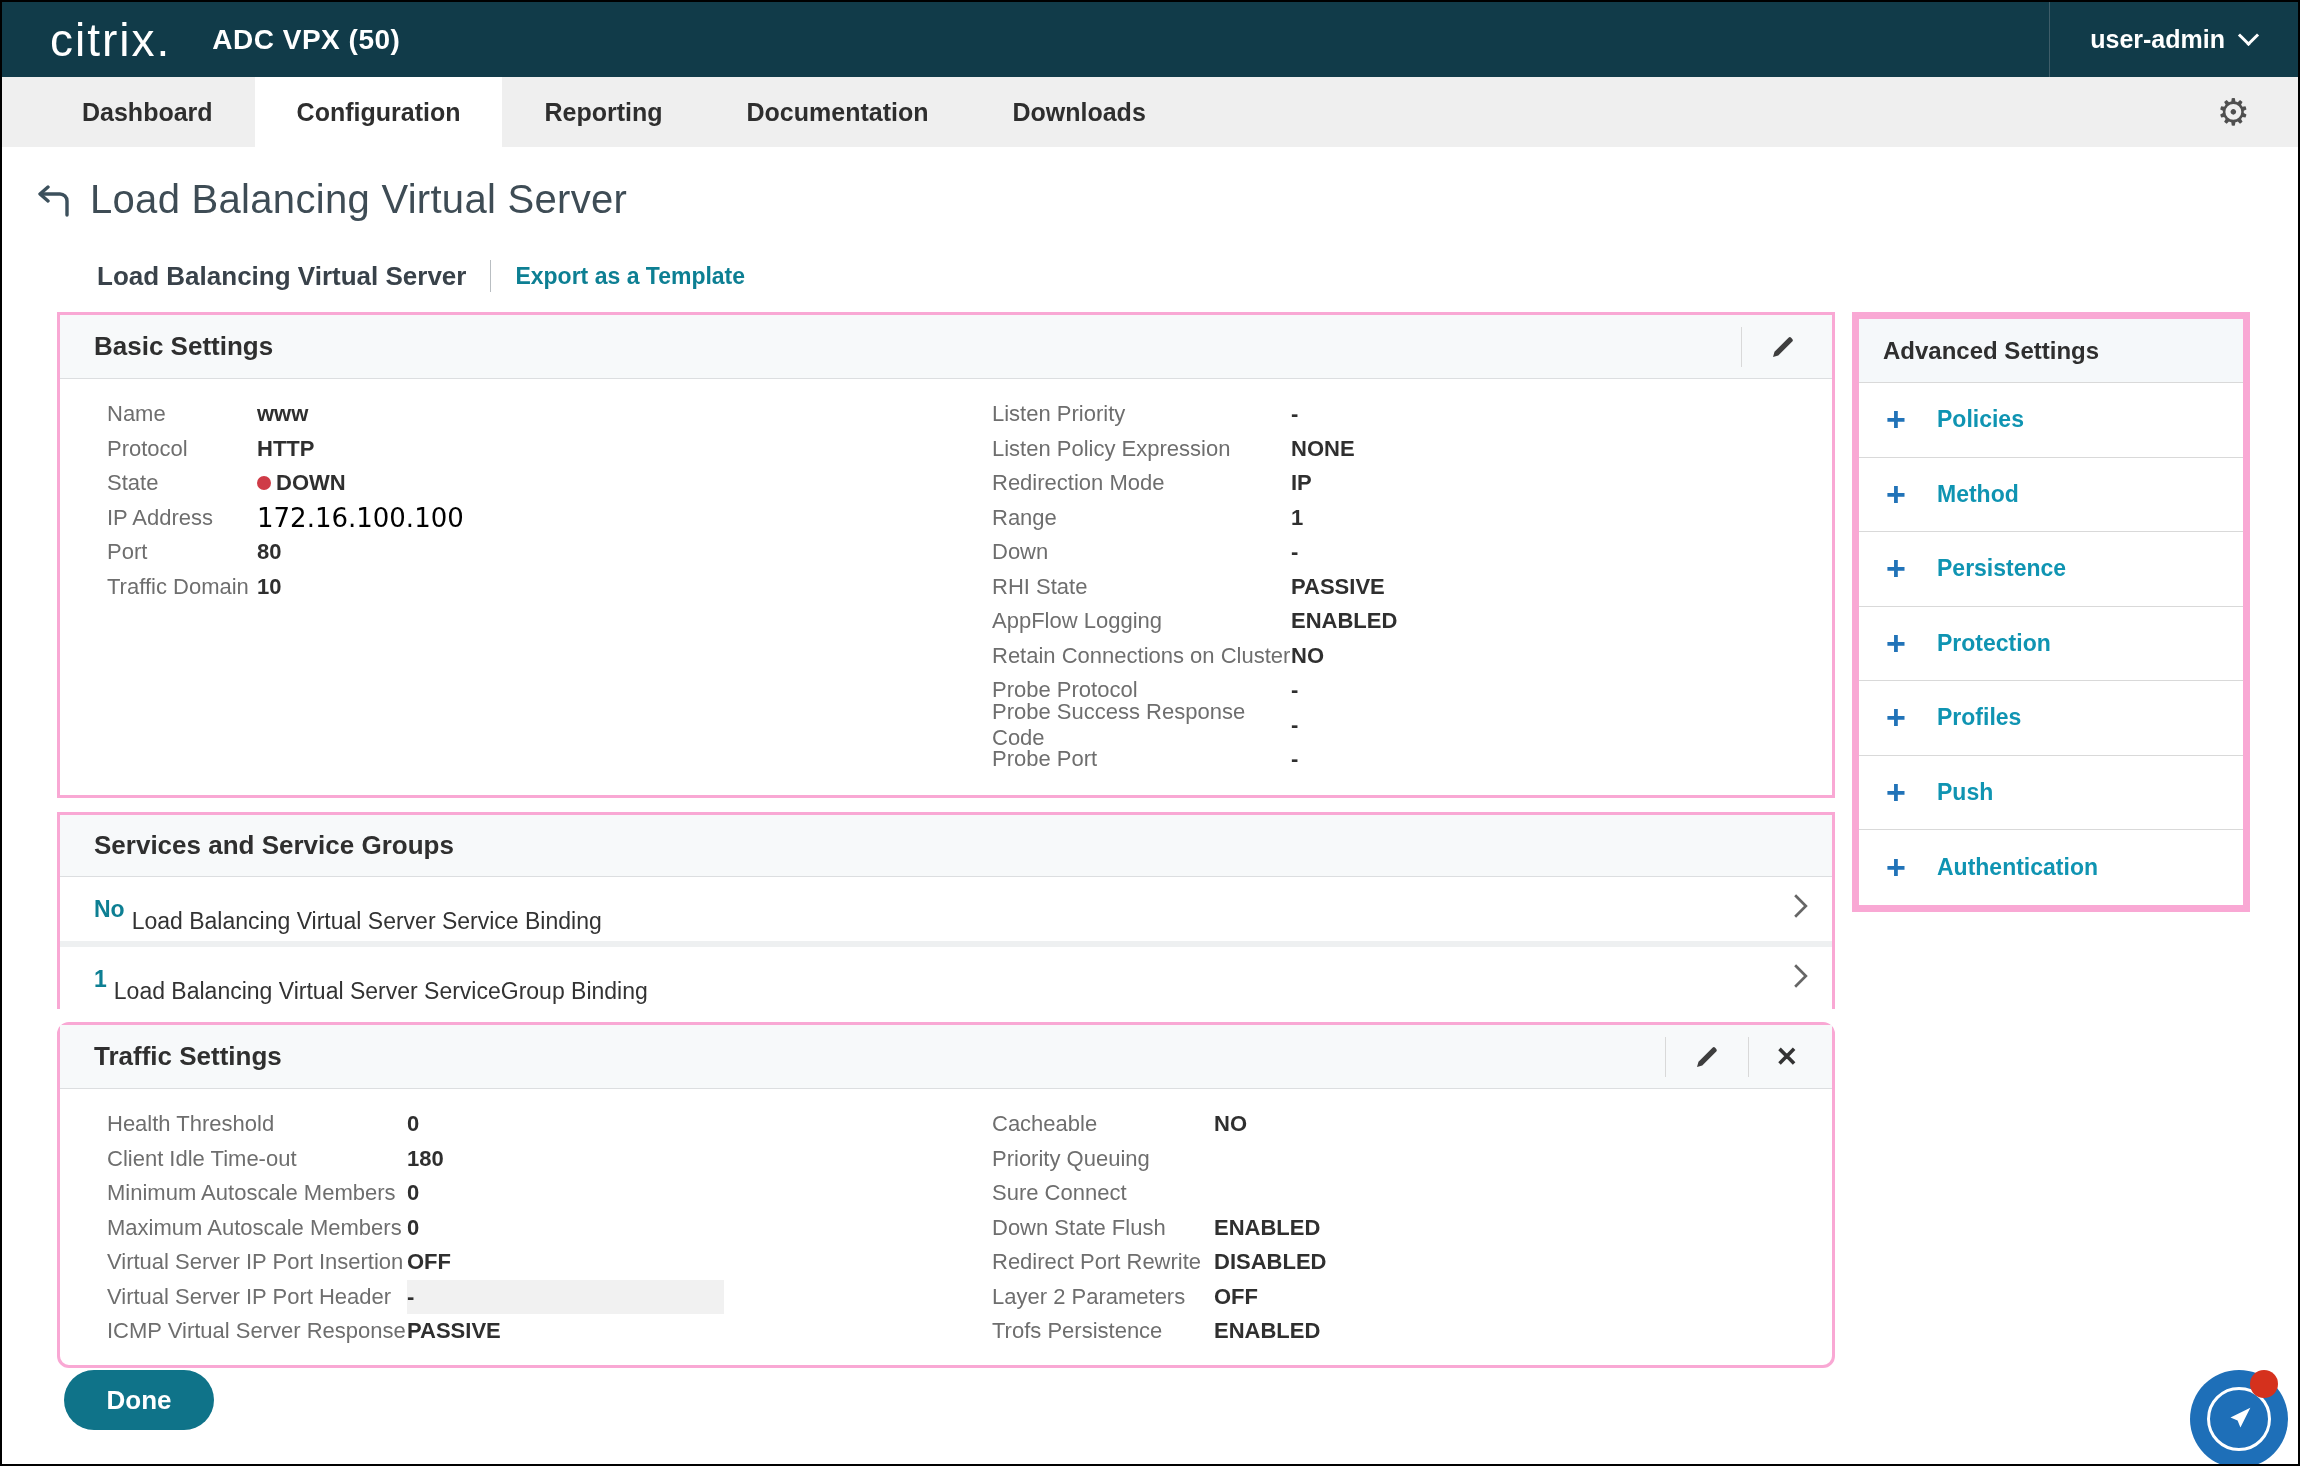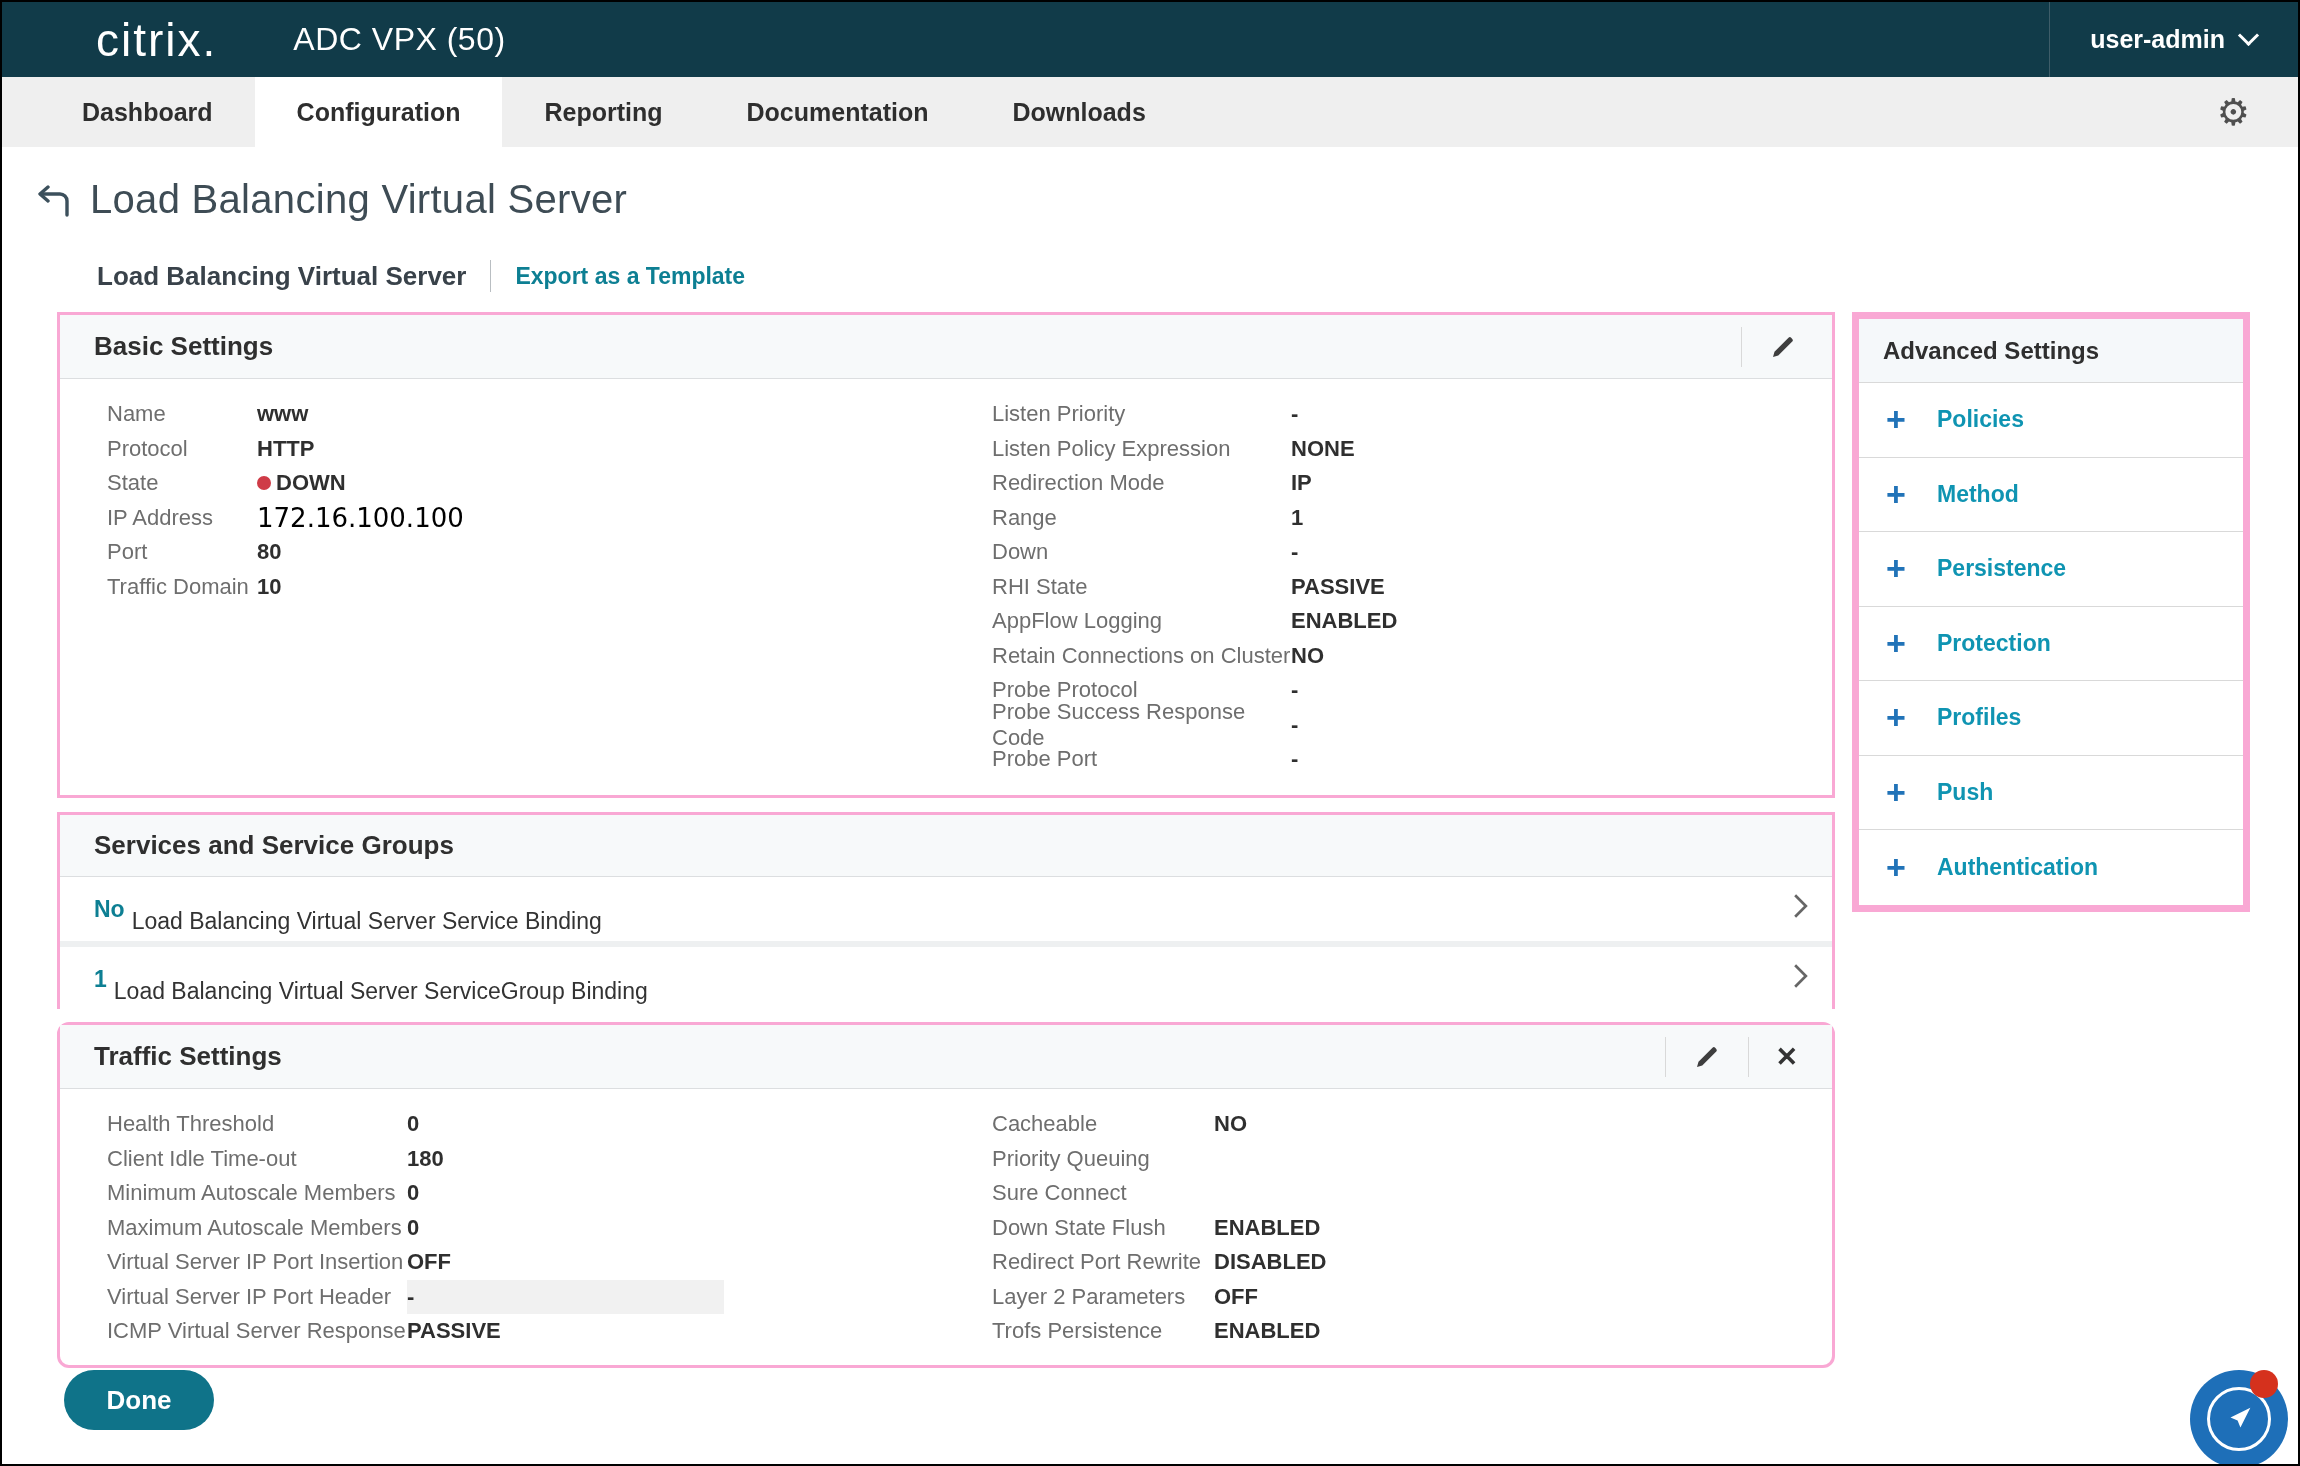--- a/index.html
+++ b/index.html
@@ -8,24 +8,24 @@
     font-family: "Liberation Sans", sans-serif;
     background:#ffffff;
     border:2px solid #000;
     position:relative;
     overflow:hidden;
     color:#333;
   }
   
   .topbar{
     height:75px; background:var(--header-bg,#113b49);
-    display:flex; align-items:center; position:relative;padding-left:46px;
+    display:flex; align-items:center; position:relative;
   }
   .brand{ color:#fff; font-size:46px; letter-spacing:2px; margin-left:48px; font-weight:400; }
-  .product{ color:#fff; font-size:32px; font-weight:400; margin-left:76px; letter-spacing:0.5px; }
+  .product{ color:#fff; font-size:28px; font-weight:700; margin-left:41px; letter-spacing:0.5px; }
   .user-menu{
     margin-left:auto; height:100%; display:flex; align-items:center;
     border-left:1px solid #3e5d69; padding:0 42px 0 40px; cursor:pointer;
   }
   .user-menu .uname{ color:#fff; font-size:25px; font-weight:700; margin-right:16px; }
   .chev{ width:15px; height:15px; border-right:3px solid #fff; border-bottom:3px solid #fff;
          transform:rotate(45deg); margin-top:-8px; display:inline-block; }
   
   .navbar{ height:70px; background:#efefef; display:flex; align-items:stretch; }
   .tabs{ display:flex; margin-left:38px; }

